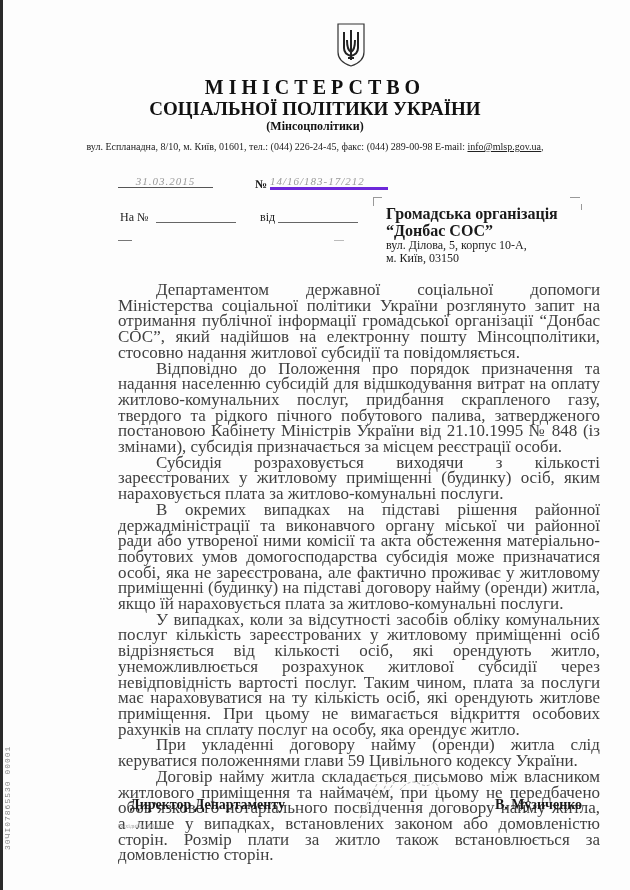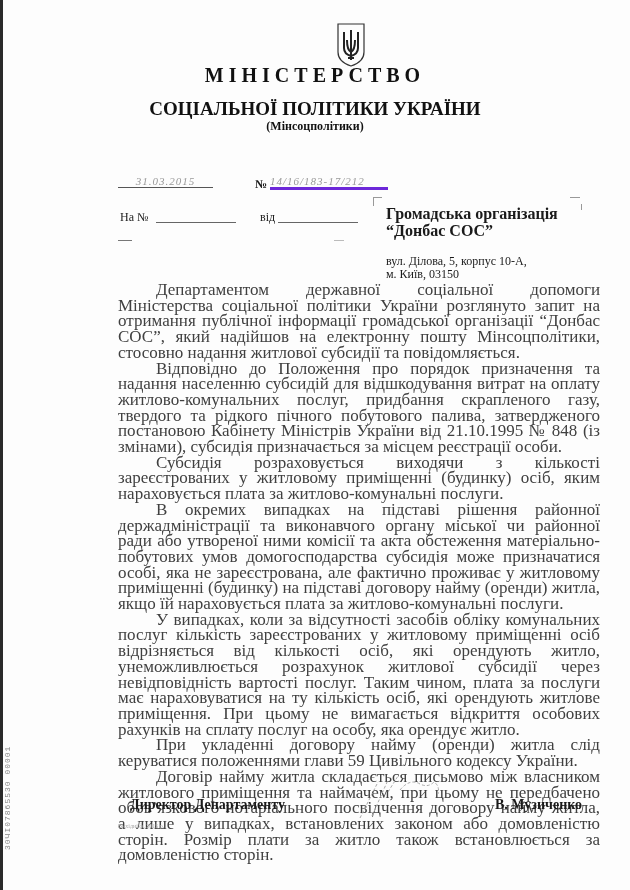--- a/index.html
+++ b/index.html
@@ -5,21 +5,21 @@
   html, body { margin:0; padding:0; background:#ffffff; }
   body { width:630px; height:890px; position:relative; overflow:hidden;
          font-family:"Liberation Serif","DejaVu Serif",serif; color:#1a1a1a; }
   .page { position:absolute; inset:0; background:#fdfdfd; }
   .left-edge { position:absolute; left:0; top:0; width:3px; height:890px; background:#2a2a2a; }
   .side-stamp { position:absolute; left:3px; top:690px; width:12px; height:160px;
                 writing-mode:vertical-rl; transform:rotate(180deg);
                 font-family:"Liberation Mono",monospace; font-size:8px; color:#888; letter-spacing:1px; }
   .emblem { position:absolute; left:336px; top:22px; width:30px; height:46px; }
   .h-title { position:absolute; left:0; width:630px; text-align:center; font-weight:bold; color:#111; }
-  .t1 { top:64px; font-size:20px; letter-spacing:5px; }
+  .t1 { top:76px; font-size:20px; letter-spacing:5px; }
   .t2 { top:98px; font-size:19px; }
   .t3 { top:119px; font-size:12px; }
   .addr { position:absolute; left:0; width:630px; text-align:center; font-size:10px; color:#222; }
   .a1 { top:141px; }
   .a2 { top:155px; }
   .addr u { text-decoration:underline; }
   .hand { font-family:Liberation Serif, serif; font-style:italic; color:#999; font-size:11px; letter-spacing:1px; }
   .ref-row { position:absolute; top:177px; left:118px; font-size:12px; }
   .ref-date { position:absolute; left:0; top:-2px; width:95px; border-bottom:1px solid #555; text-align:center; }
   .ref-no-label { position:absolute; left:137px; top:0; font-weight:bold; font-size:12px; }
@@ -30,21 +30,21 @@
   .na-vid { position:absolute; left:140px; top:0; }
   .na-line2 { position:absolute; left:158px; top:12px; width:80px; border-bottom:1px solid #666; }
   .dash1 { position:absolute; left:118px; top:240px; width:14px; border-bottom:1px solid #777; }
   .dash2 { position:absolute; left:334px; top:240px; width:10px; border-bottom:1px solid #bbb; }
   .corner { position:absolute; width:8px; height:8px; border-color:#999; border-style:solid; }
   .c-tl { left:373px; top:197px; border-width:1px 0 0 1px; }
   .c-tr { left:570px; top:197px; border-width:1px 0 0 0; width:10px; }
   .c-tr2 { left:581px; top:204px; width:0; height:6px; border-width:0 0 0 1px; }
   .recipient { position:absolute; left:386px; top:205px; }
   .r-name { font-weight:bold; font-size:16px; line-height:17px; }
-  .r-addr { font-size:12px; line-height:13px; margin-top:16px; }
+  .r-addr { font-size:12px; line-height:13px; margin-top:0; }
   .body-text { position:absolute; left:118px; top:282px; width:482px; font-size:17px;
                line-height:15.7px; text-align:justify; color:#404040; }
   .body-text p { margin:0; text-indent:38px; }
   .sign { position:absolute; top:797px; font-weight:bold; font-size:14px; }
   .sign-role { left:130px;text-align:right; }
   .sign-name { left:495px; }
   .signature { position:absolute; left:340px; top:770px; width:120px; height:50px; }
   .footer-small { position:absolute; left:118px; top:823px; font-size:6px; color:#aaa; }
 </style>
 </head>
@@ -56,20 +56,23 @@
 
   <svg class="emblem" viewBox="0 0 30 46">
     <path d="M2 2 H28 V30 Q28 40 15 44 Q2 40 2 30 Z" fill="none" stroke="#333" stroke-width="1.2"></path>
     <path d="M15 8 L15 34 M8 10 L8 26 Q8 32 15 34 Q22 32 22 26 L22 10 M11 18 Q11 28 15 30 Q19 28 19 18 M15 34 L15 38 M12 36 L18 36" fill="none" stroke="#222" stroke-width="2"></path>
   </svg>
 
   <div class="h-title t1">МІНІСТЕРСТВО</div>
   <div class="h-title t2">СОЦІАЛЬНОЇ ПОЛІТИКИ УКРАЇНИ</div>
   <div class="h-title t3">(Мінсоцполітики)</div>
 
+  <div class="addr a1">
+    <span>вул. Еспланадна, 8/10, м. Київ, 01601, тел.: (044) 226-24-45,  факс: (044) 289-00-98 E-mail: </span><u>info@mlsp.gov.ua</u><span>,</span>
+  </div>
 
   <div class="ref-row">
     <span class="ref-date hand">31.03.2015</span>
     <span class="ref-no-label">№</span>
     <span class="ref-no hand">14/16/183-17/212</span>
   </div>
 
   <div class="na-row">
     <span class="na-label">На №</span>
     <span class="na-line1"></span>

